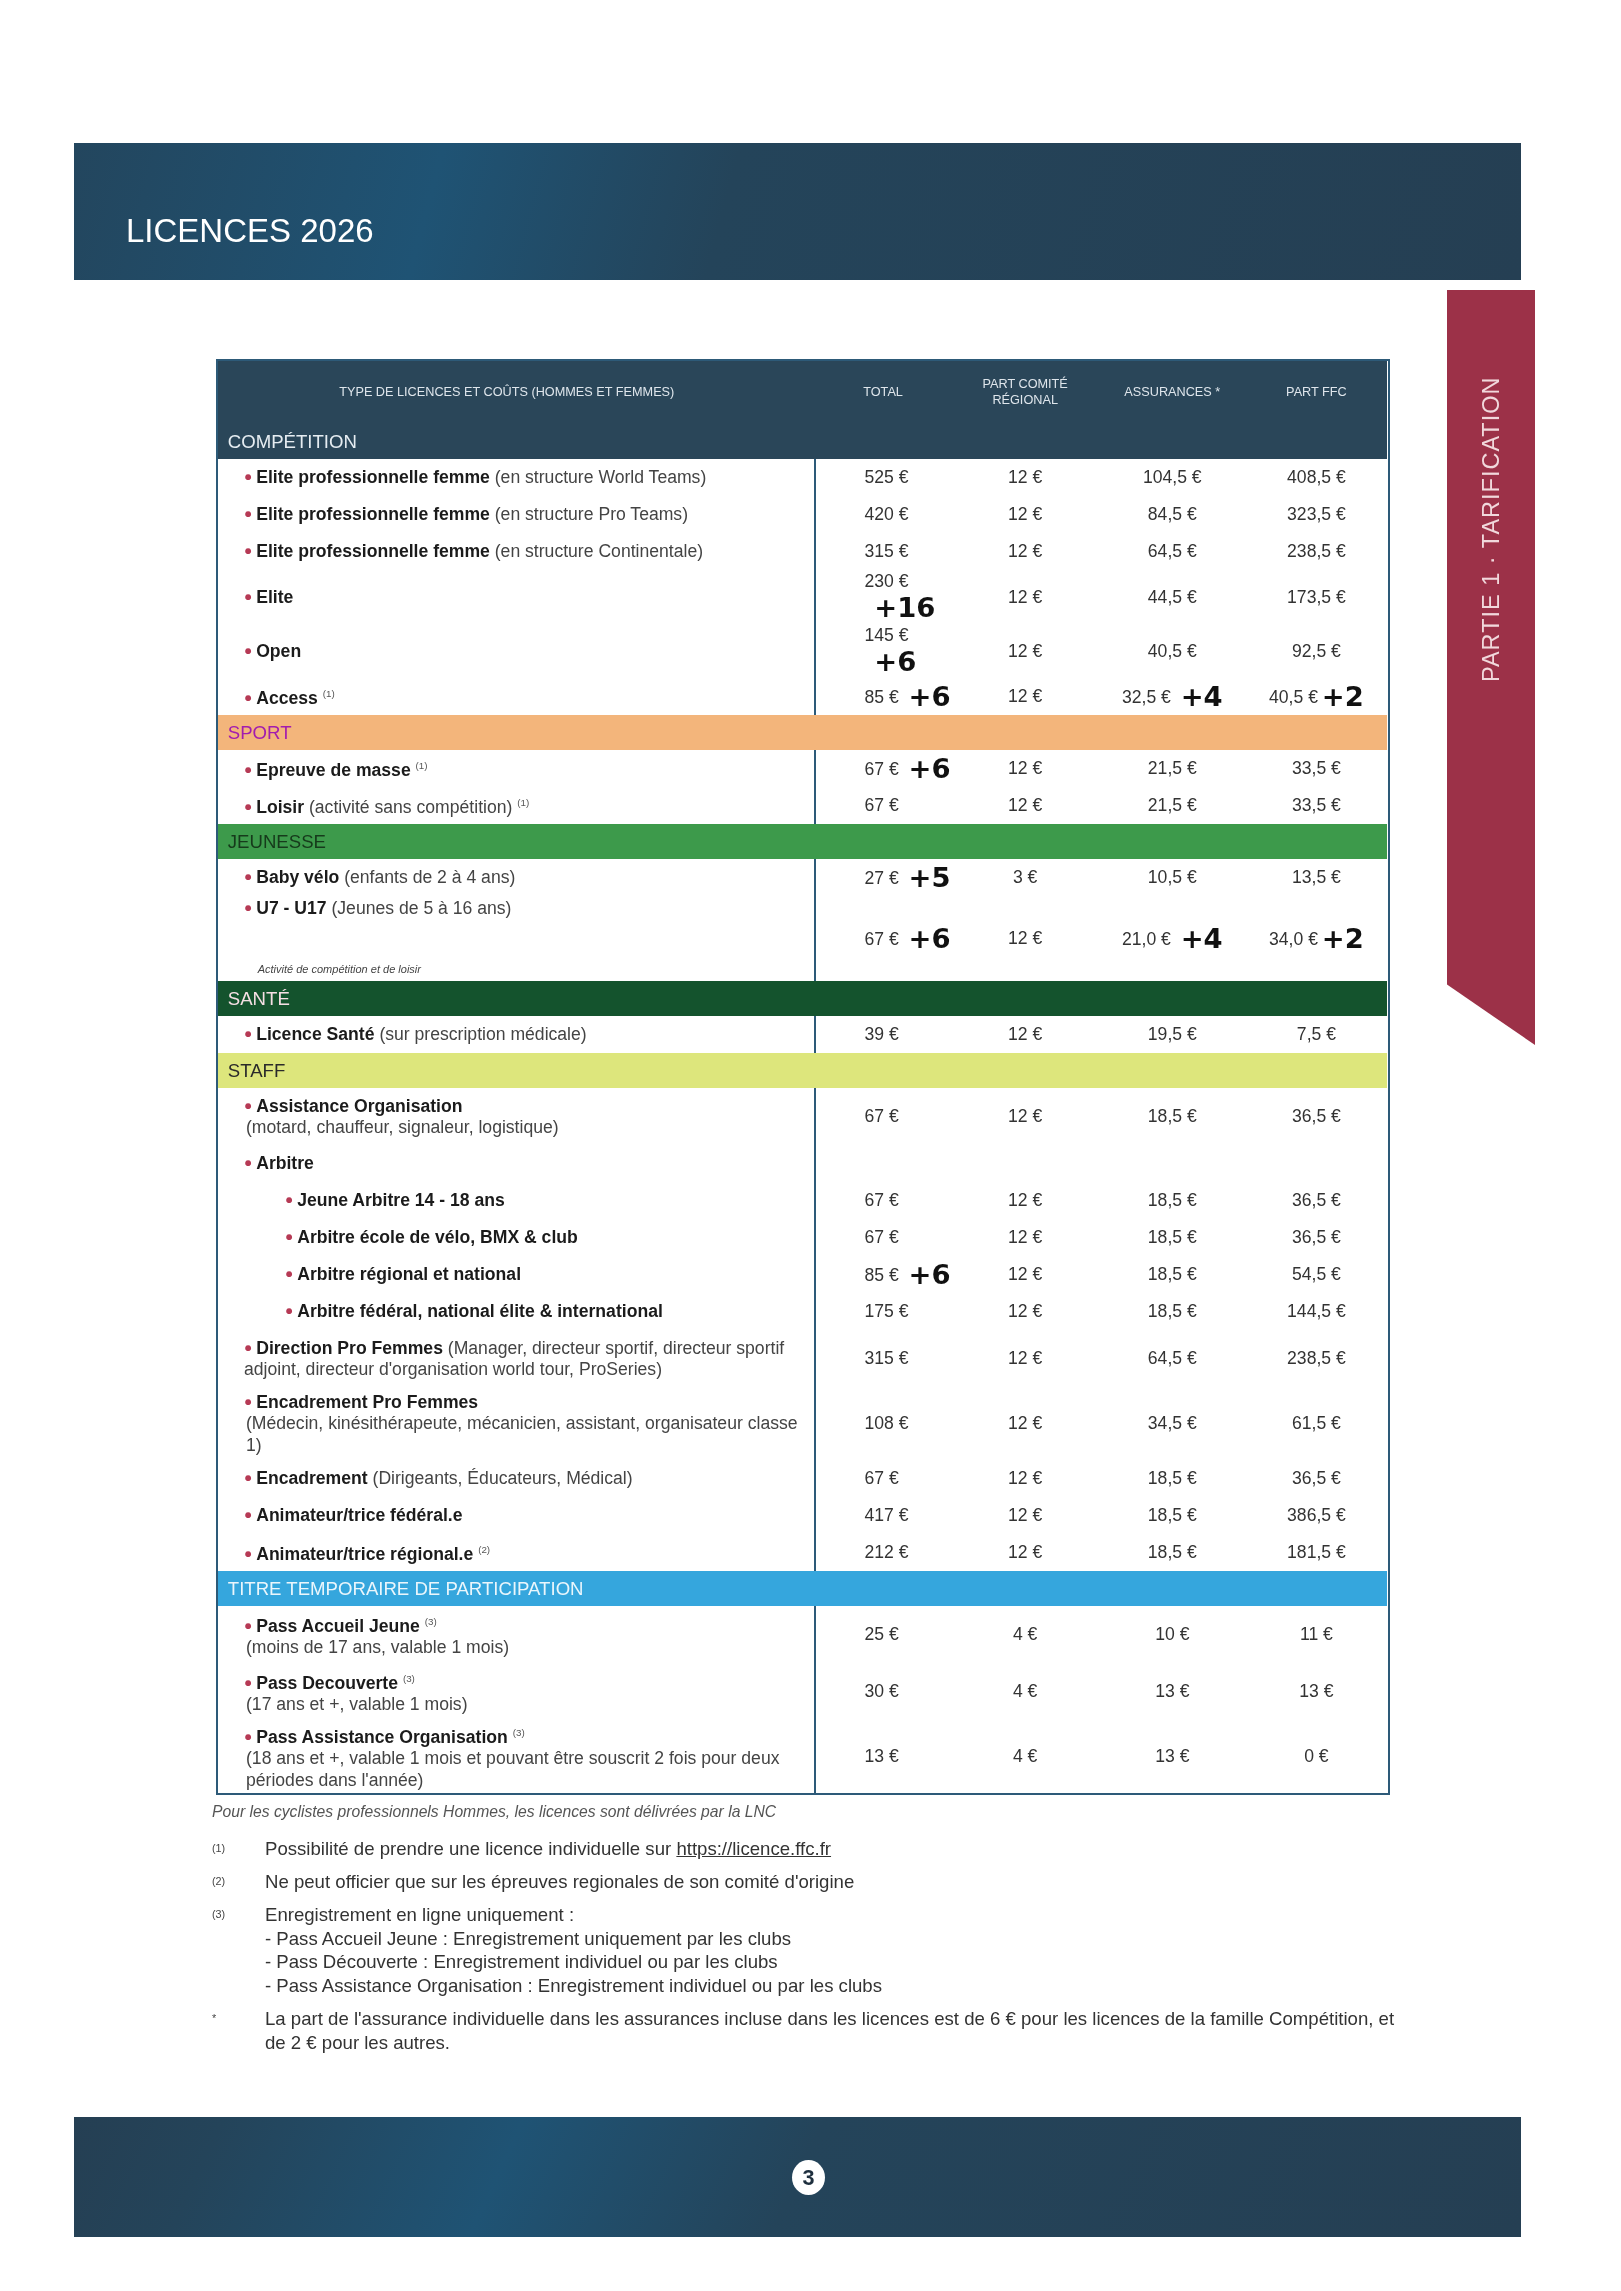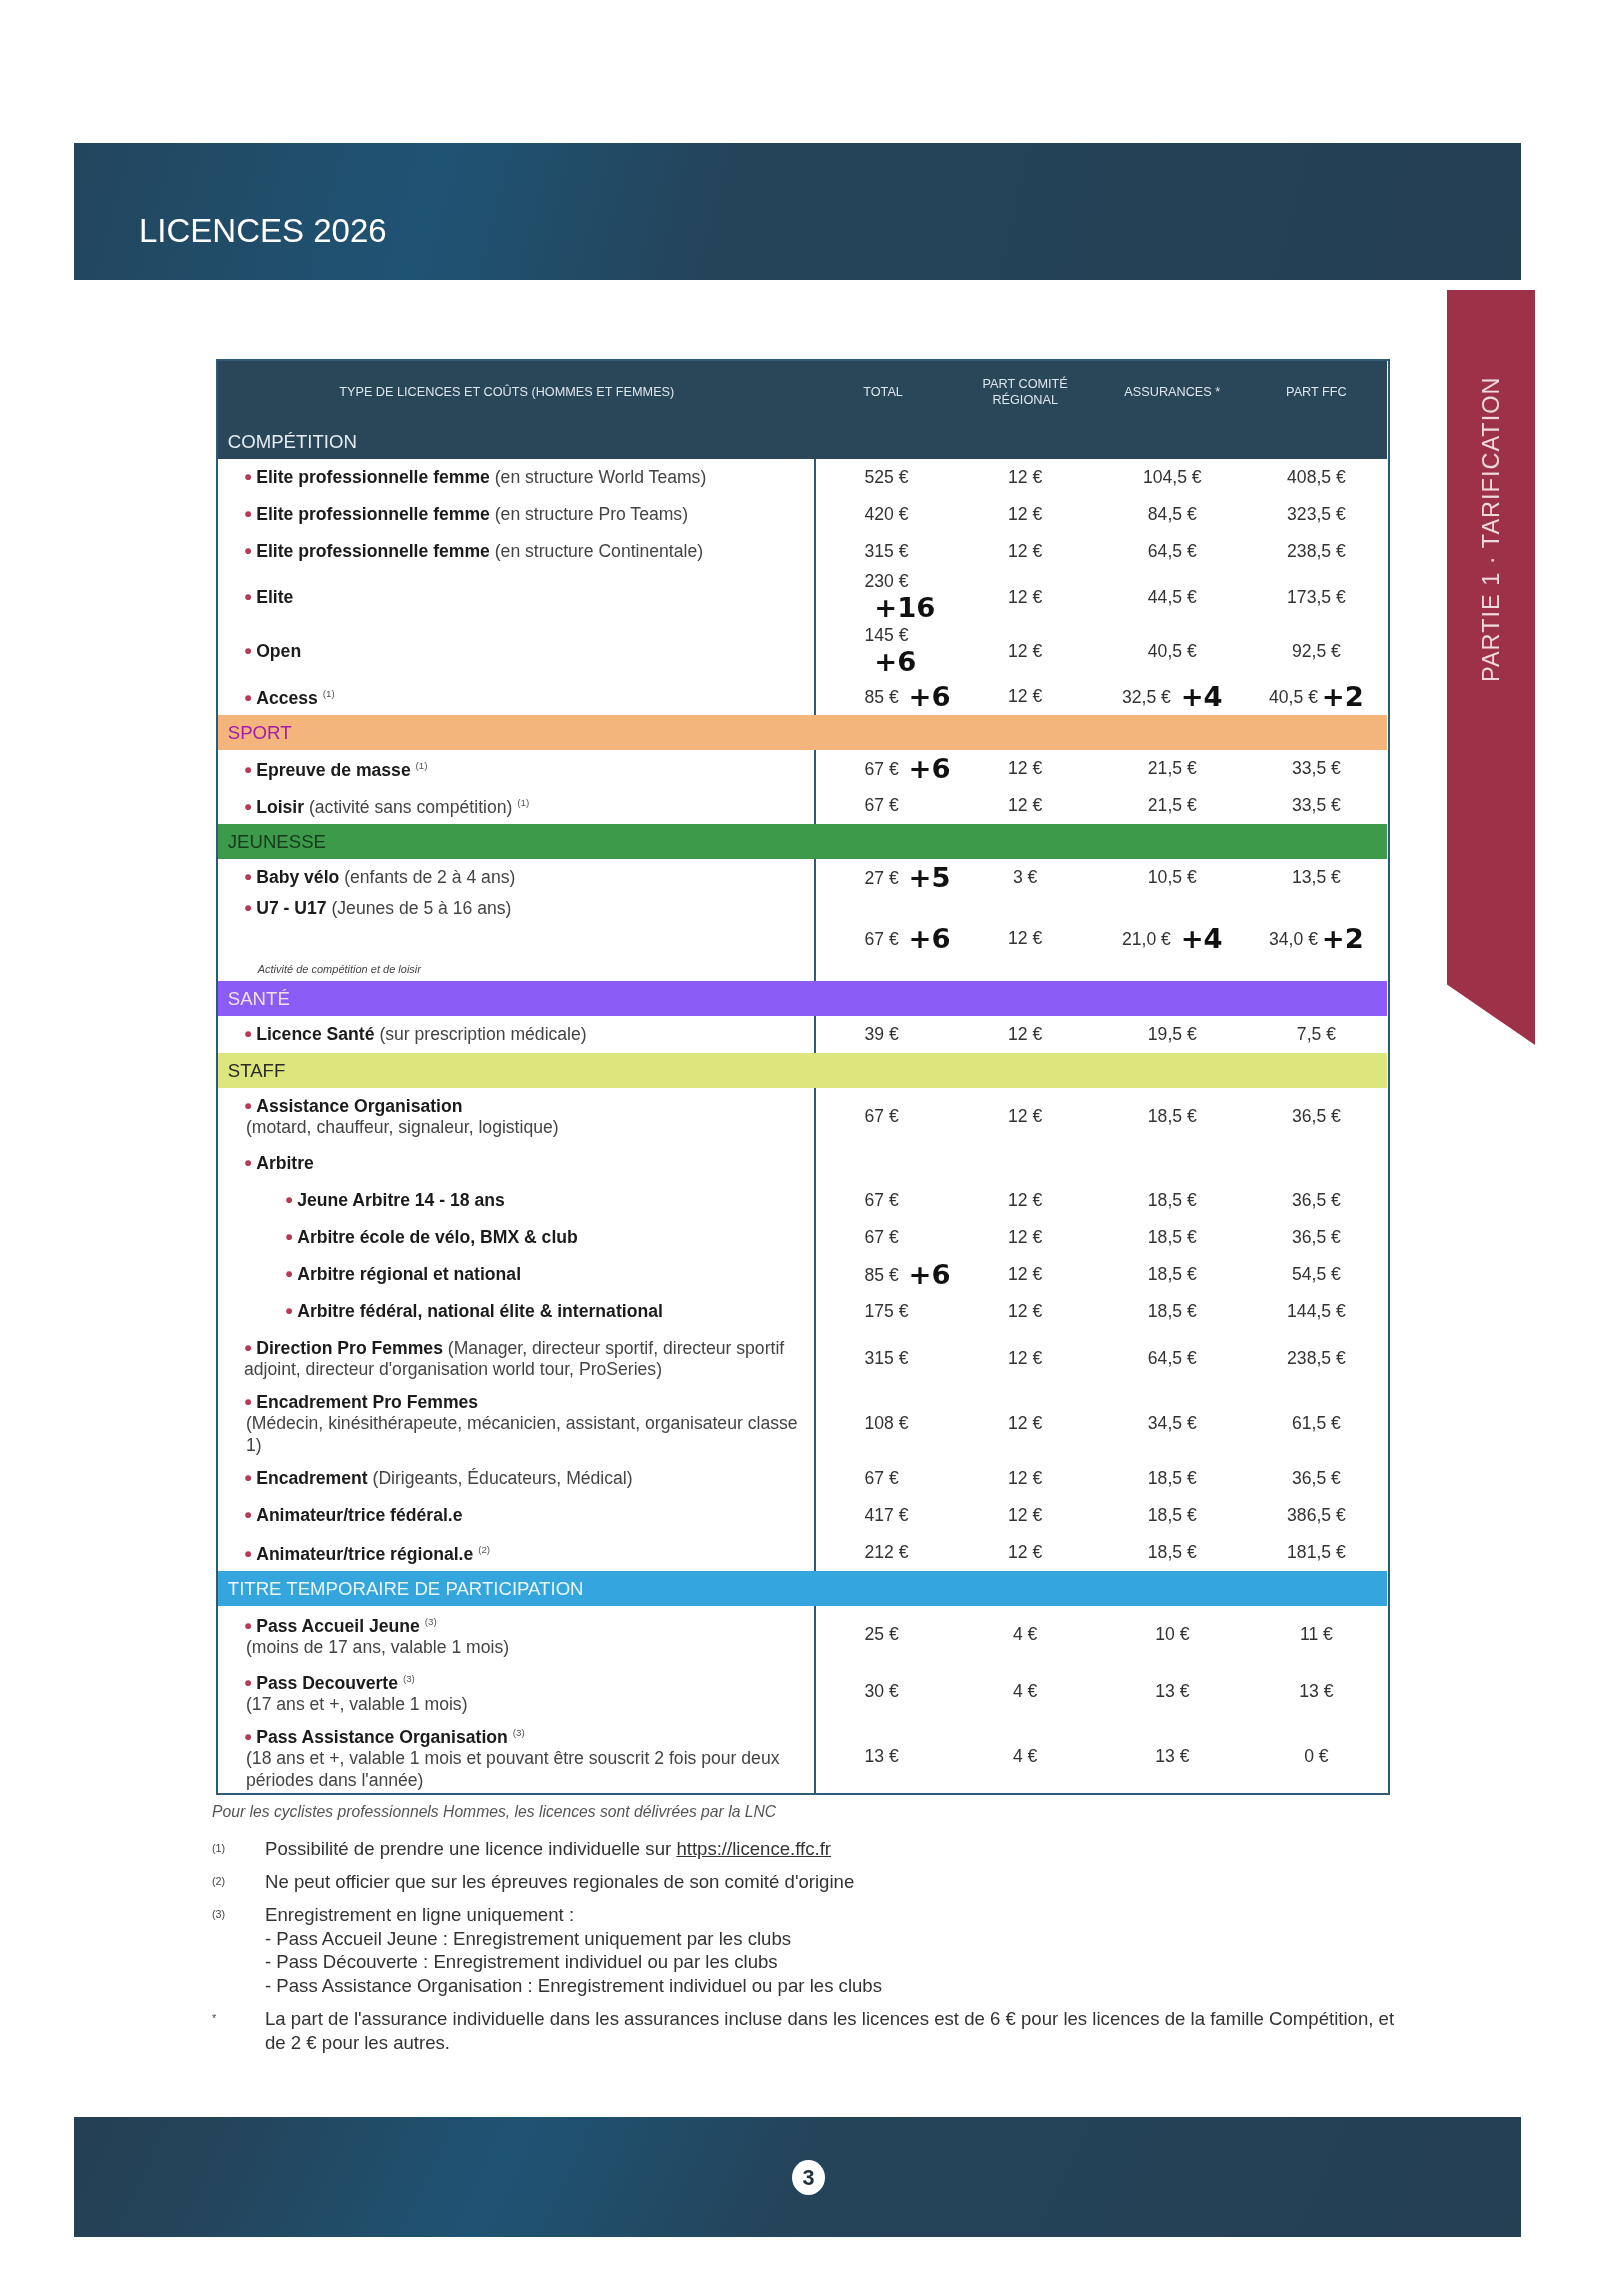--- a/index.html
+++ b/index.html
@@ -7,21 +7,21 @@
     width: 1621px; height: 2292px; position: relative; overflow: hidden;
     background: #ffffff;
     font-family: "Liberation Sans", "DejaVu Sans", sans-serif;
     color: #1e1e1e;
   }
   .header-banner {
     position: absolute; left: 74px; top: 143px; width: 1447px; height: 137px;
     background: linear-gradient(105deg, #23465e 0%, #1f5374 25%, #24445a 45%, #253f53 100%);
   }
   .header-title {
-    position: absolute; left: 139px; top: 212px; color: #fff;
+    position: absolute; left: 126px; top: 212px; color: #fff;
     font-size: 33px; letter-spacing: 0px; font-weight: normal; text-align: center;
   }
   .side-tab {
     position: absolute; left: 1447px; top: 290px; width: 88px; height: 755px;
     background: #9c3148;
     clip-path: polygon(0 0, 100% 0, 100% 100%, 0 92%);
   }
   .side-tab-text {
     position: absolute; left: 0; top: 0; width: 755px; height: 88px;
     transform-origin: 0 0; transform: translate(0px, 392px) rotate(-90deg);
@@ -43,21 +43,21 @@
     font-size: 12.7px; height: 61px; text-align: center; line-height: 15.7px;
     text-transform: uppercase;
   }
   thead th.th-type { padding-left: 59px; padding-right: 78px; }
   .cat td {
     height: 35px; padding: 0 0 0 9.8px; font-size: 18.6px; text-transform: uppercase;
   }
   .cat-competition td { background: #2a4659; color: #e6edf2; height: 35px; }
   .cat-sport td { background: #f3b57b; color: #a21caf; }
   .cat-jeunesse td { background: #3d9a4b; color: #163a1b; }
-  .cat-sante td { background: #8b5cf6; color: #f6dfe4; }
+  .cat-sante td { background: #14532d; color: #f6dfe4; }
   .cat-staff td { background: #dde67c; color: #2a2a2a; }
   .cat-titre td { background: #35a6dd; color: #eaf6fc; }
   tbody td { vertical-align: middle; }
   tbody td.name { padding-left: 26px; font-size: 17.6px; line-height: 21.6px; border-right: 2px solid #2d5a78; }
   tbody td.name.sub { padding-left: 67px; }
   tbody td.val { text-align: center; font-size: 17.6px; color: #333; }
   tbody td.val.v-total { text-align: left; padding-left: 49px; }
   tr.row td { height: 35px; }
   tr.row.tall td { height: 55px; }
   tr.row.tall3 td { height: 71px; }

